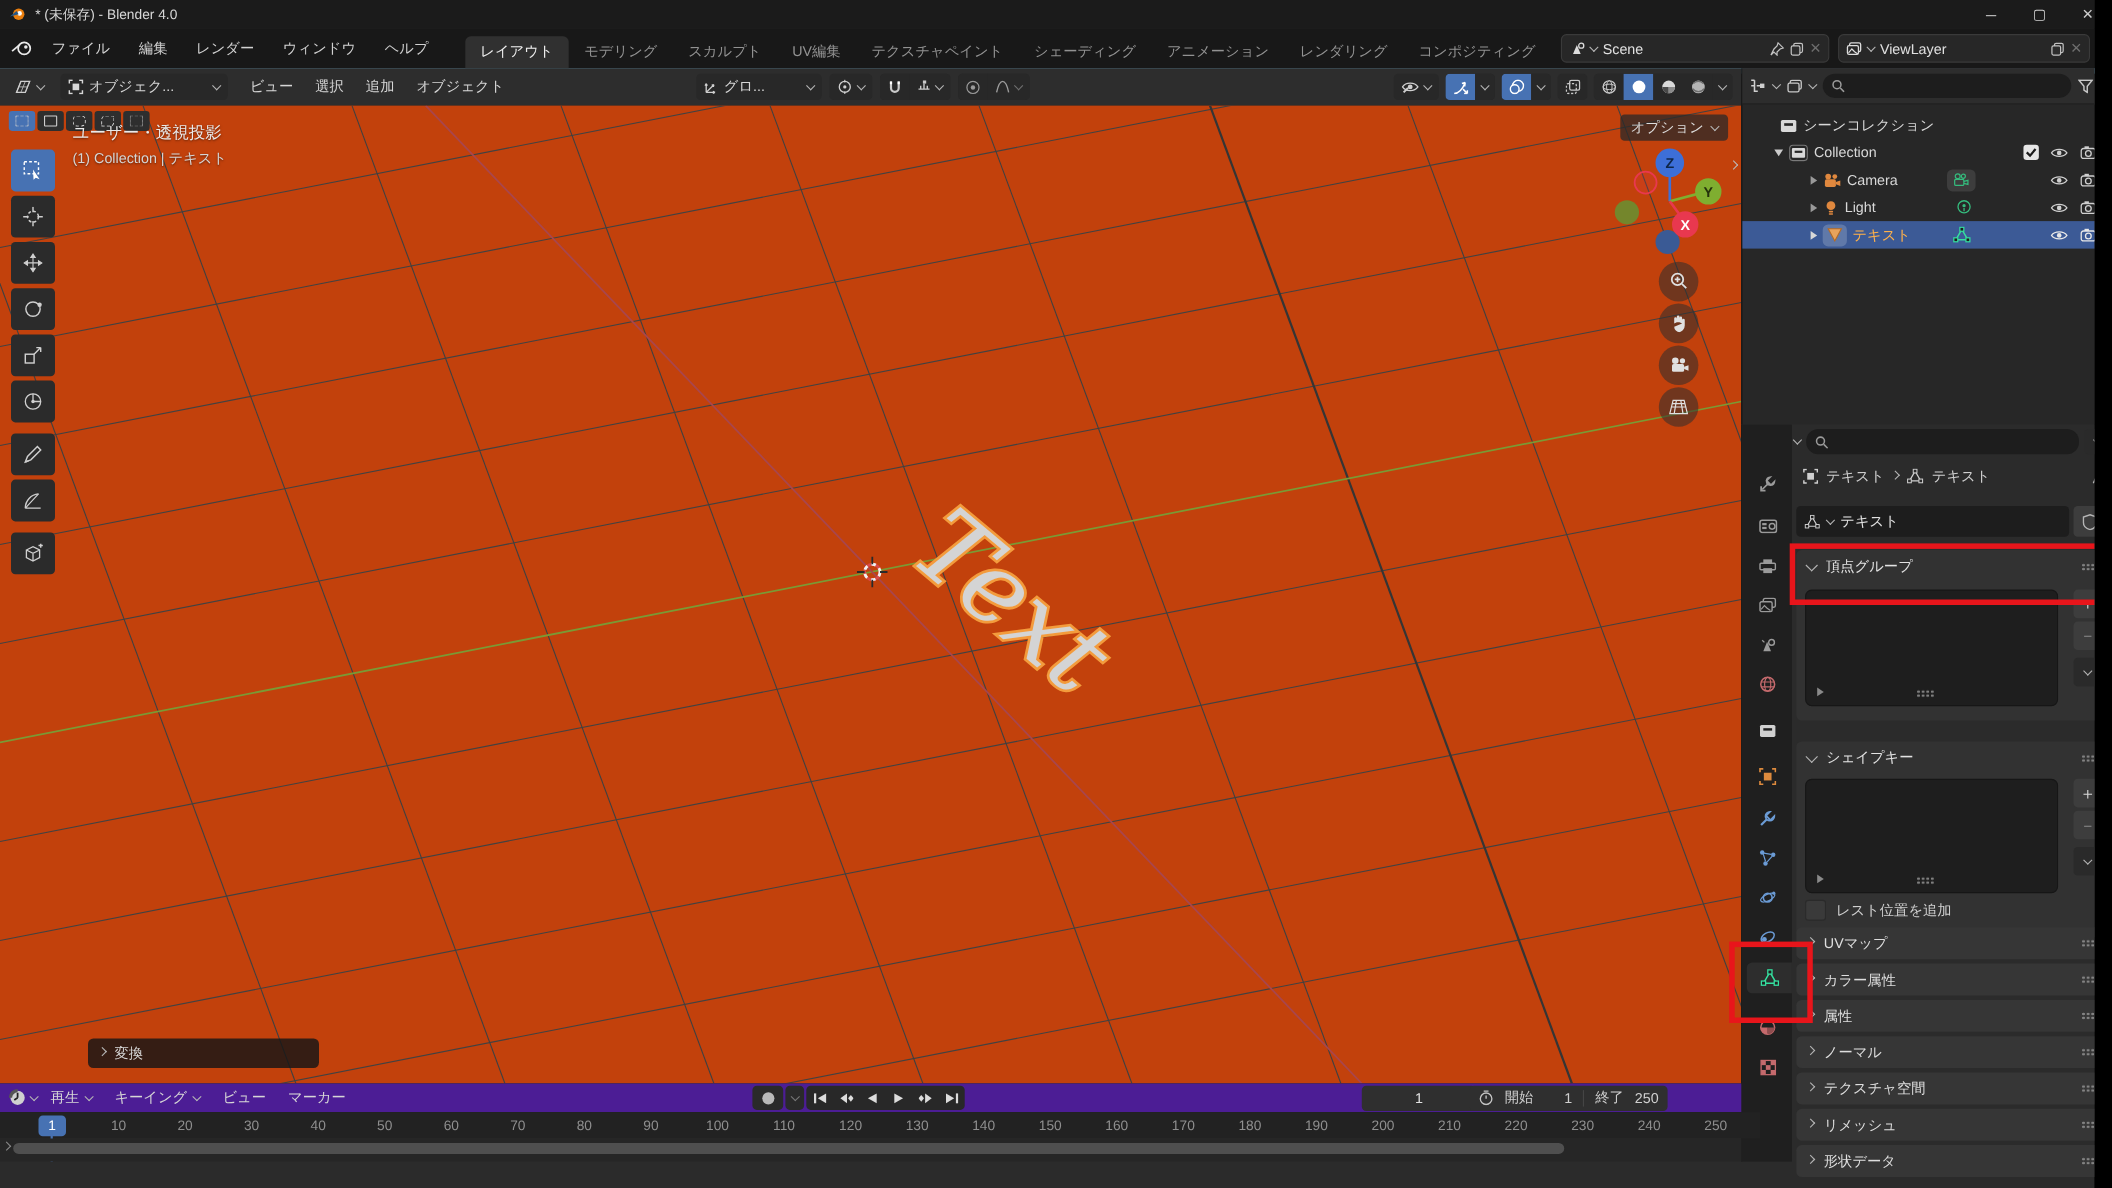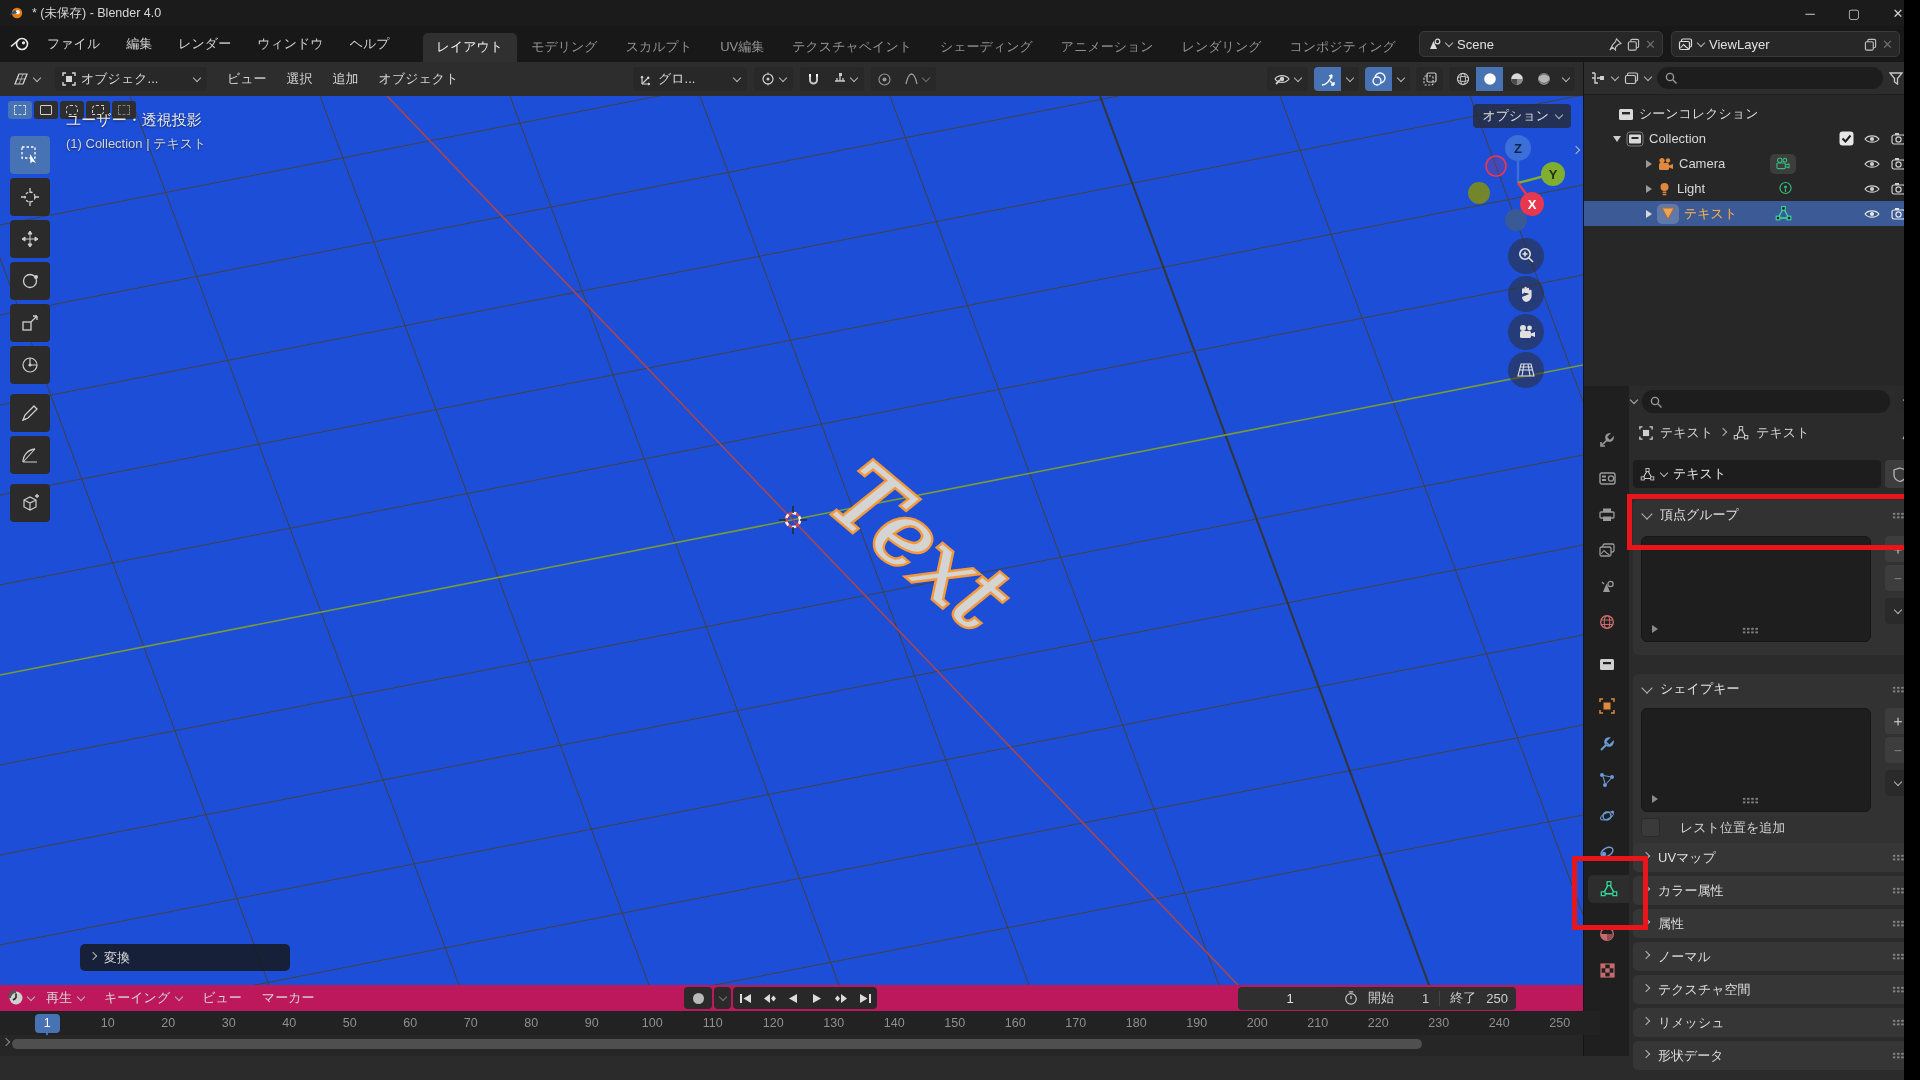--- a/index.html
+++ b/index.html
@@ -36,21 +36,21 @@
 
   
   .chv{width:7px;height:7px;border-right:1.6px solid #b5b5b5;border-bottom:1.6px solid #b5b5b5;transform:rotate(45deg);display:inline-block;flex:none;margin-top:-3px}
   .chv.r{transform:rotate(-45deg)}
   .chv.sm{width:5px;height:5px}
   .grip{width:17px;height:7px;flex:none;background:radial-gradient(circle,#909090 1.1px,transparent 1.4px);background-size:4.2px 3.6px;opacity:.85}
   .tri-r{width:0;height:0;border-left:6px solid #999;border-top:4.5px solid transparent;border-bottom:4.5px solid transparent;flex:none}
   .tri-d{width:0;height:0;border-top:6px solid #ccc;border-left:4.5px solid transparent;border-right:4.5px solid transparent;flex:none}
 
   
-  .viewport{left:0;top:96px;width:1583px;height:889px;background:#1d4ed8;overflow:hidden}
+  .viewport{left:0;top:96px;width:1583px;height:889px;background:#c2410c;overflow:hidden}
   .selmode{left:8px;top:5px;display:flex;gap:2px}
   .selmode>div{width:24px;height:18px;border-radius:3px;background:#2e2e2e;display:flex;align-items:center;justify-content:center}
   .selmode>div.on{background:#4772b3}
   .dotsq{width:10px;height:8px;border:1px dashed #cfcfcf;border-radius:1px}
   .vp-label1{font-size:15px;color:#eaeaea;text-shadow:0 1px 2px #0008}
   .vp-label2{font-size:13px;color:#d5d5d5;text-shadow:0 1px 2px #0008;margin-top:5px}
   .options{right:12px;top:8px;height:24px;background:rgba(40,40,40,.75);border-radius:4px;display:flex;align-items:center;gap:7px;padding:0 9px;color:#dedede}
   .navbtn{width:36px;height:36px;border-radius:50%;background:rgba(45,45,45,.55);display:flex;align-items:center;justify-content:center;color:#d8d8d8}
   .opanel{left:80px;top:848px;width:190px;height:27px;background:rgba(22,22,22,.82);border-radius:5px;display:flex;align-items:center;gap:8px;padding:0 10px;color:#d8d8d8}
 
@@ -80,21 +80,21 @@
   .sq{width:26px;height:26px;background:#3d3d3d;border-radius:4px;display:flex;align-items:center;justify-content:center;color:#d8d8d8;font-size:15px}
   .sq.dark{background:#2a2a2a}
   .field{background:#1d1d1d;border-radius:4px;display:flex;align-items:center;gap:6px;padding:0 7px;color:#e2e2e2}
   .cbox{width:17px;height:17px;background:#3a3a3a;border:1px solid #2a2a2a;border-radius:3px}
 
   
   .redbox{border:5px solid #e8151b;pointer-events:none;z-index:50}
 
   
   .timeline{left:0;top:985px;width:1583px;height:71px;background:#2b2b2b}
-  .tlhead{height:26px;display:flex;align-items:center;gap:4px;padding:0 8px;background:#be185d;border-bottom:1px solid #202020}
+  .tlhead{height:26px;display:flex;align-items:center;gap:4px;padding:0 8px;background:#4c1d95;border-bottom:1px solid #202020}
   .tlmenu{padding:0 8px;color:#d6d6d6;display:flex;align-items:center;gap:6px}
   .ruler{position:absolute;left:0;top:26px;width:1583px;height:24px;background:#222;display:flex;padding-left:17px;overflow:hidden}
   .tick{width:60.5px;flex:none;text-align:center;color:#8f8f8f;font-size:12.5px;line-height:24px}
   .tick .tval{font-style:normal}
   .tick .cur{display:inline-block;background:#4772b3;color:#fff;border-radius:4px;min-width:25px;line-height:19px;margin-top:2px}
   .scrollrow{position:absolute;left:0;top:50px;width:1583px;height:21px;background:#262626}
   .hthumb{position:absolute;left:12px;top:4px;width:1410px;height:10px;background:#4f4f4f;border-radius:5px}
   .pbtn{width:24px;height:22px;display:flex;align-items:center;justify-content:center;color:#dcdcdc}
 
   
@@ -841,21 +841,21 @@
           <span class="tri-r" style="position:absolute;left:10px;bottom:8px;border-left-color:#8a8a8a"></span>
           <span class="grip" style="position:absolute;left:100px;bottom:7px"></span>
         </div>
         <div style="position:absolute;right:8px;top:34px;display:flex;flex-direction:column;gap:3px">
           <span class="sq">＋</span>
           <span class="sq" style="color:#8a8a8a">－</span>
           <span class="sq dark" style="margin-top:4px">
               <span class="chv sm"></span>
             </span>
         </div>
-        <div class="fr" style="position:absolute;left:8px;top:144px;gap:20px">
+        <div class="fr" style="position:absolute;left:8px;top:144px;gap:9px">
           <span class="cbox"></span>
           <span style="color:#cfcfcf">レスト位置を追加</span>
         </div>
       </div>
 
       <div class="cpanels">
 
           <div class="cpanel">
             <span class="chv sm r"></span>
             <span>UVマップ</span>

